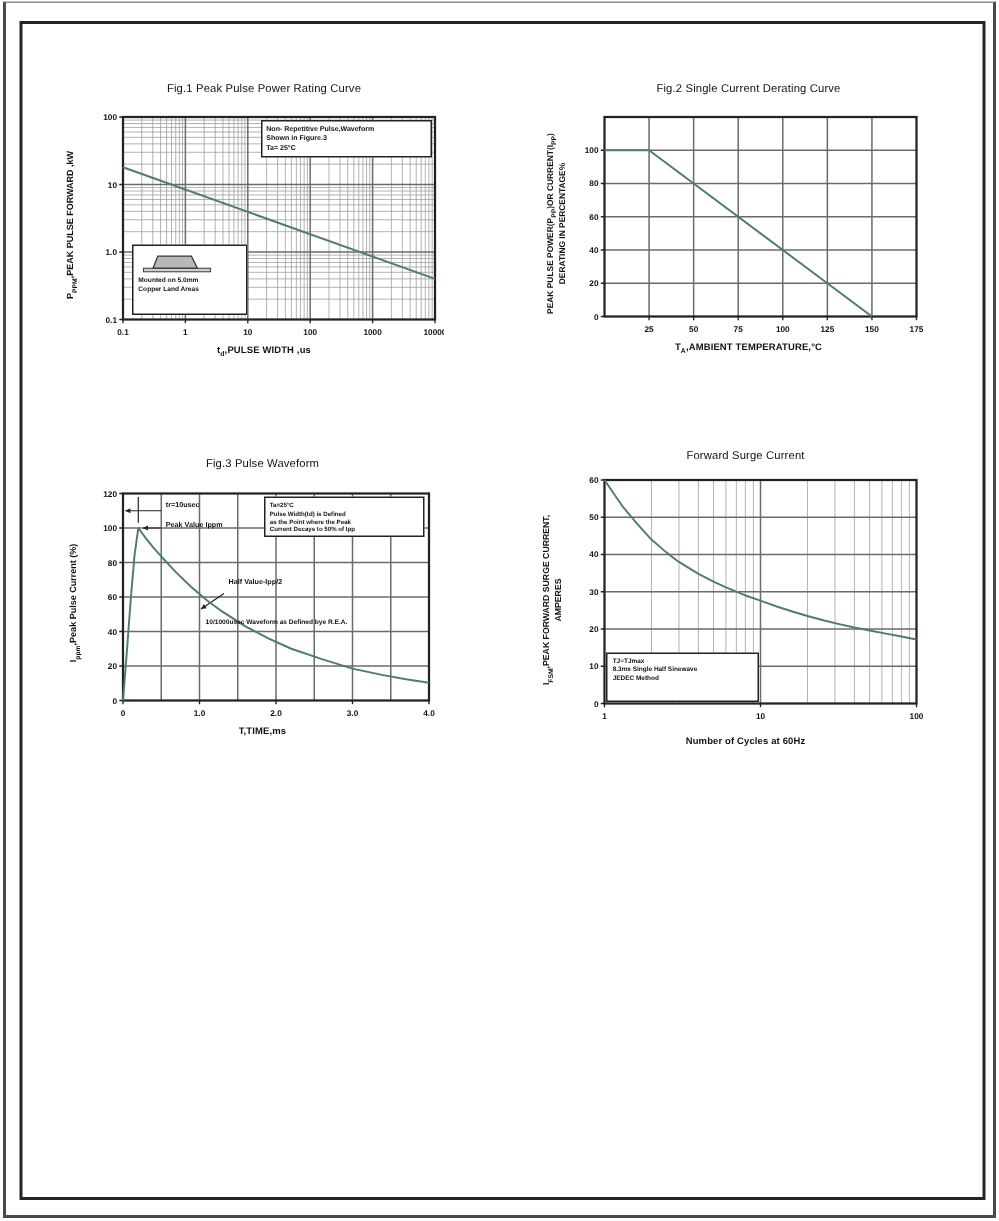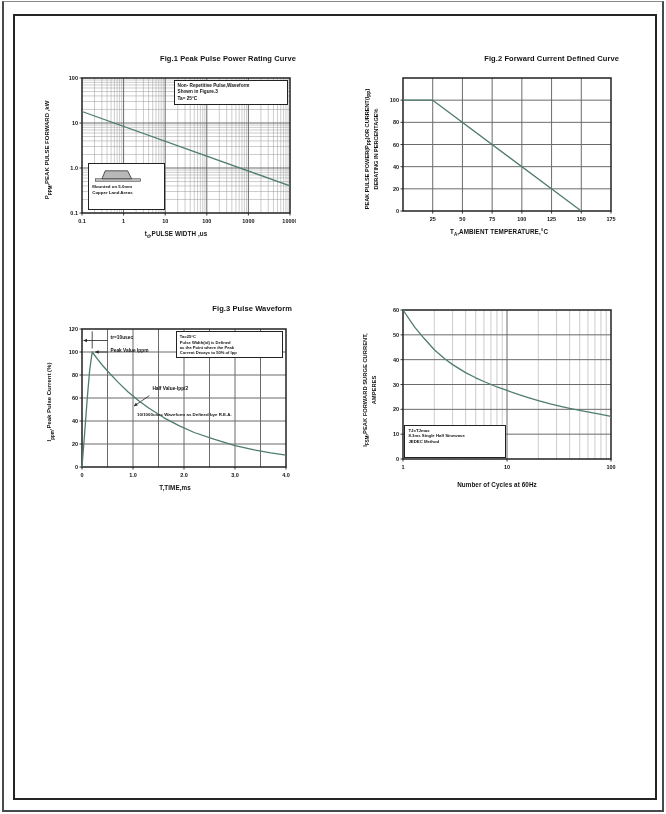--- a/index.html
+++ b/index.html
@@ -1,20 +1,20 @@
 <!DOCTYPE html>
 <html><head>
 <meta charset="utf-8">
 <style>
 *{margin:0;padding:0;box-sizing:border-box}
 html,body{width:666px;height:814px;background:#ffffff;font-family:"Liberation Sans",sans-serif;color:#111;position:relative;overflow:hidden}
 .page-edge{position:absolute;left:2px;top:1px;right:2px;bottom:2px;border:1px solid #8a8a8a;border-left:2px solid #4a4a4a;border-right:2px solid #4a4a4a;border-bottom:2px solid #4a4a4a;pointer-events:none}
 .main-frame{position:absolute;left:13px;top:14px;width:644px;height:786px;border:2px solid #242424;background:#fff}
 .fig{position:absolute}
-.fig-title{font-size:7.5px;font-weight:bold;text-align:right;letter-spacing:.1px;line-height:1.35}
+.fig-title{font-size:7.5px;font-weight:normal;text-align:center;letter-spacing:.1px;line-height:1.35}
 .chart-row{display:flex;margin-top:9px}
 .ylab{width:15px;position:relative;flex:none}
 .rot{position:absolute;left:50%;top:50%;transform:translate(-50%,-50%) rotate(-90deg);white-space:nowrap;text-align:center;font-size:6px;font-weight:bold;line-height:1.3}
 .rot sub,.xlab sub,.ann sub{font-size:4.5px}
 .chart-box{position:relative;flex:none}
 svg{display:block}
 svg text.tick{font-size:5.5px;font-weight:bold;fill:#111;font-family:"Liberation Sans",sans-serif}
 .xlab{font-size:6.3px;font-weight:bold;text-align:center;margin-top:3px;letter-spacing:.1px}
 .plot-overlay{position:absolute;pointer-events:none}
 .ann{position:absolute;font-weight:bold;line-height:1.35;white-space:nowrap;color:#111}
@@ -148,21 +148,21 @@
           </div>
         </div>
       </div>
     </div>
     <div class="xlab" style="margin-left:15px;width:240px">
         <div><span>t</span><sub>d</sub><span>,PULSE WIDTH ,us</span></div>
       </div>
   </figure>
 
   <figure class="fig" style="left:349px;top:38px;width:282px">
-    <div class="fig-title" style="margin-left:15px;width:240px">Fig.2  Forward Current Defined Curve</div>
+    <div class="fig-title" style="margin-left:15px;width:240px">Fig.2  Single Current Derating Curve</div>
     <div class="chart-row">
       <div class="ylab">
         <div class="rot" style="font-size:5.6px">
             <div><span>PEAK  PULSE  POWER(P</span><sub>PP</sub><span>)OR CURRENT(I</span><sub>PP</sub><span>)</span></div>
             <div><span>DERATING IN PERCENTAGE%</span></div>
           </div>
       </div>
       <div class="chart-box">
         <svg width="240" height="152">
             <line x1="53.71428571428571" y1="5" x2="53.71428571428571" y2="138" stroke="#6b6b6b" stroke-width="1"></line>
@@ -281,20 +281,21 @@
             <div>Current Decays to 50% of Ipp</div>
           </div>
         </div>
       </div>
     </div>
     <div class="xlab" style="margin-left:15px;width:234px">T,TIME,ms</div>
   </figure>
 
   <figure class="fig" style="left:347px;top:283px;width:282px">
     <div class="fig-title" style="margin-left:15px;width:240px">
+      <div>Forward Surge Current</div>
     </div>
     <div class="chart-row" style="margin-top:6px">
       <div class="ylab">
         <div class="rot" style="font-size:5.8px">
             <div><span>I</span><sub>FSM</sub><span>,PEAK FORWARD SURGE CURRENT,</span></div>
             <div><span>AMPERES</span></div>
           </div>
       </div>
       <div class="chart-box">
         <svg width="240" height="170">

